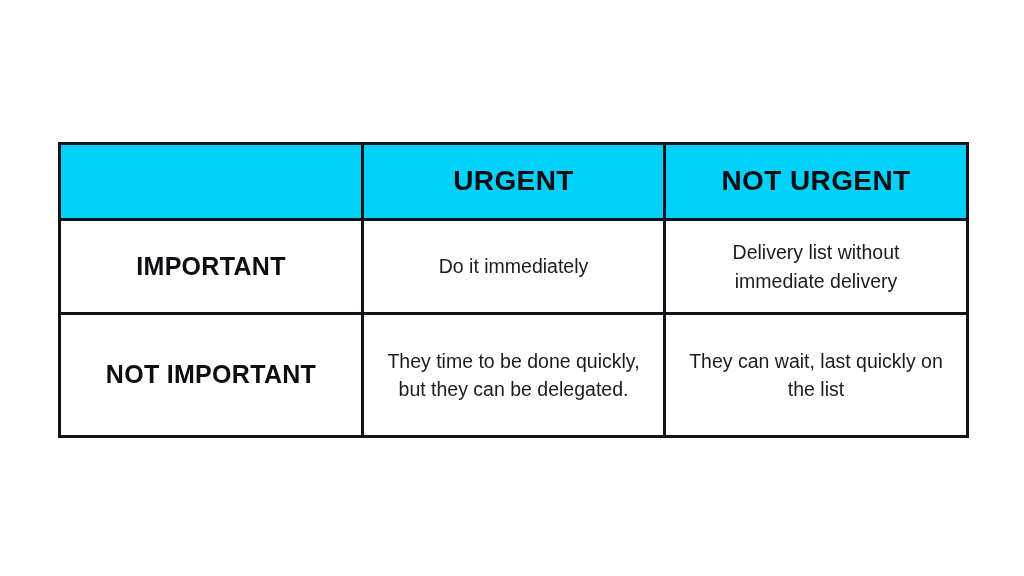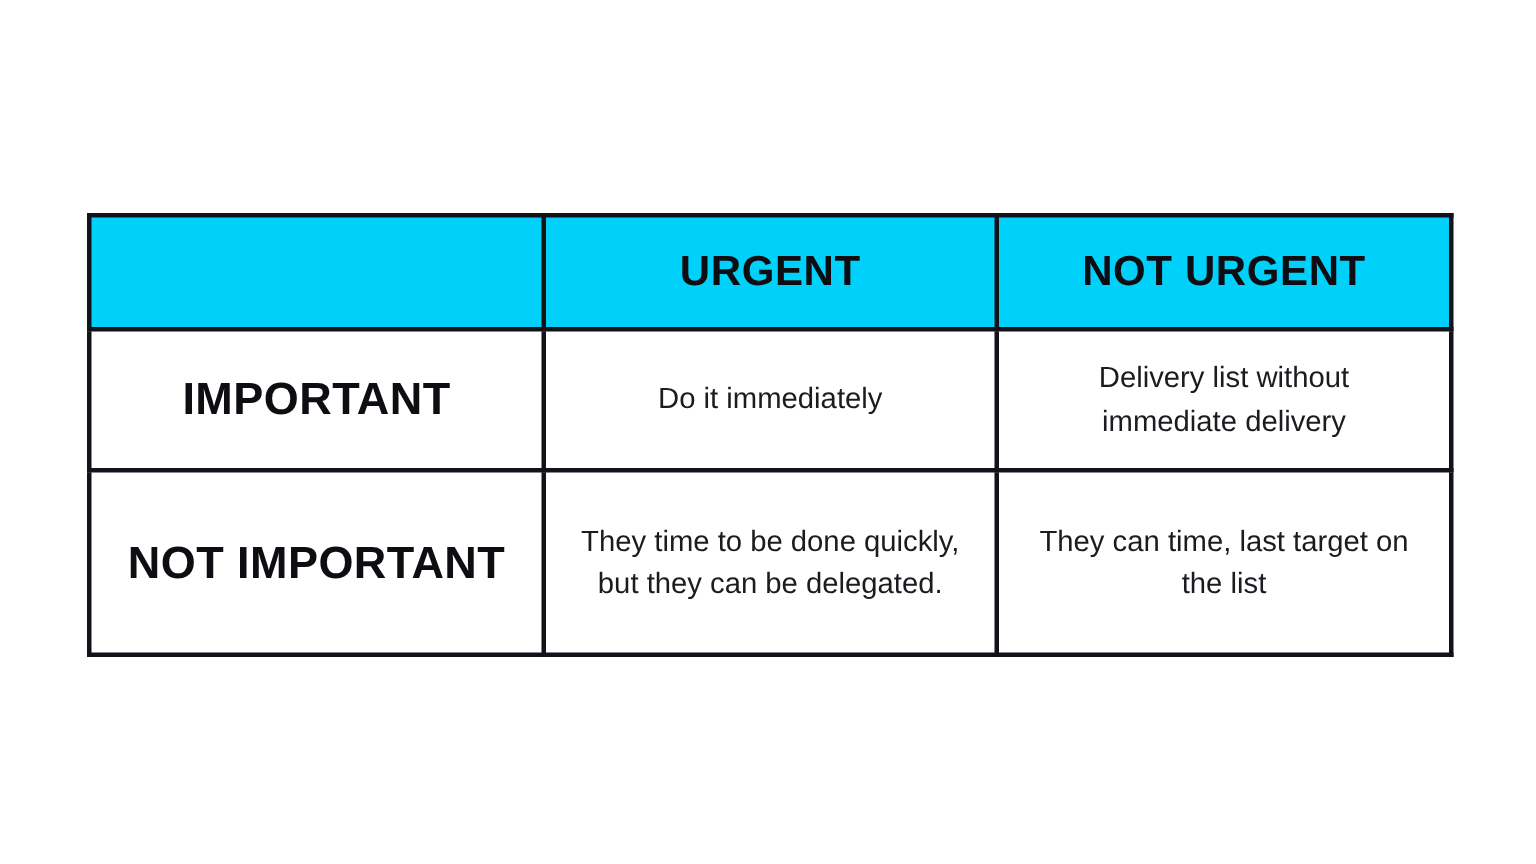--- a/index.html
+++ b/index.html
@@ -61,21 +61,21 @@
     color: #0d0d12;
     line-height: 1.1;
     white-space: nowrap;
     display: block;
   }
 
   
   .row-label {
     font-family: "Liberation Sans", sans-serif;
     font-weight: 700;
-    font-size: 30px;
+    font-size: 25px;
     letter-spacing: 0.3px;
     color: #0d0d12;
     line-height: 1.1;
     white-space: nowrap;
     display: block;
   }
 
   tr.body-row-1 td { height: 94px; }
   tr.body-row-2 td { height: 123px; }
 
@@ -130,18 +130,18 @@
       </tr>
 
       <tr class="body-row-2">
         <td>
           <span class="row-label">NOT IMPORTANT</span>
         </td>
         <td>
           <span class="cell-text">They time to be done quickly, but they can be delegated.</span>
         </td>
         <td>
-          <span class="cell-text">They can time, last target on the list</span>
+          <span class="cell-text">They can wait, last quickly on the list</span>
         </td>
       </tr>
     </tbody>
   </table>
 </div>
 
 </body></html>

